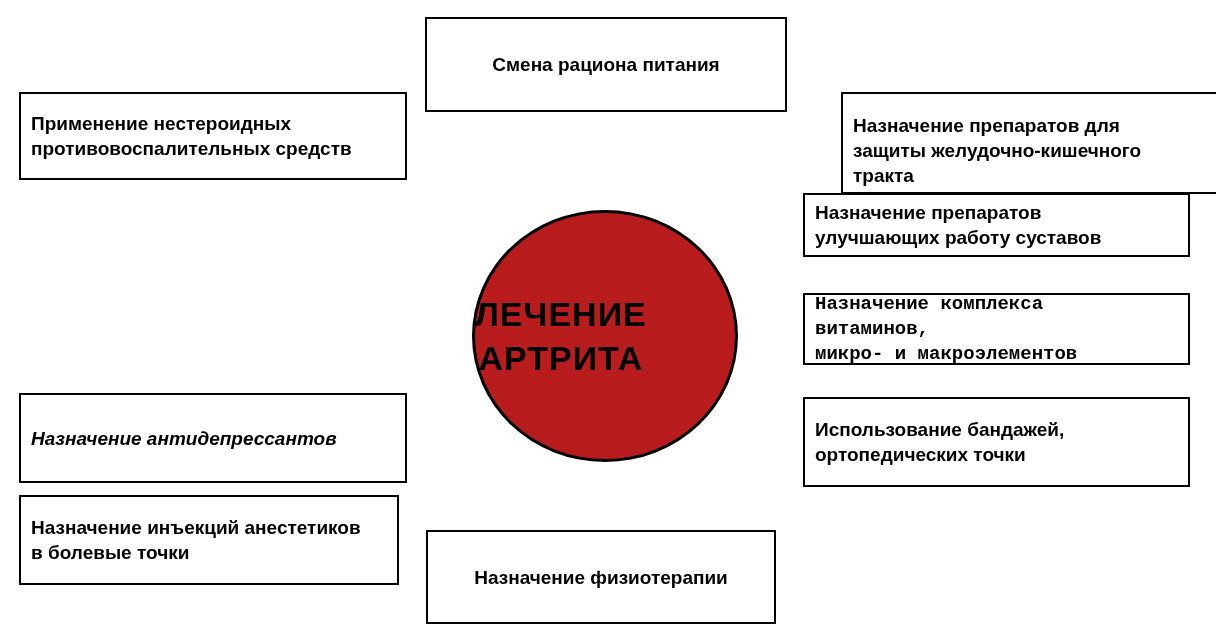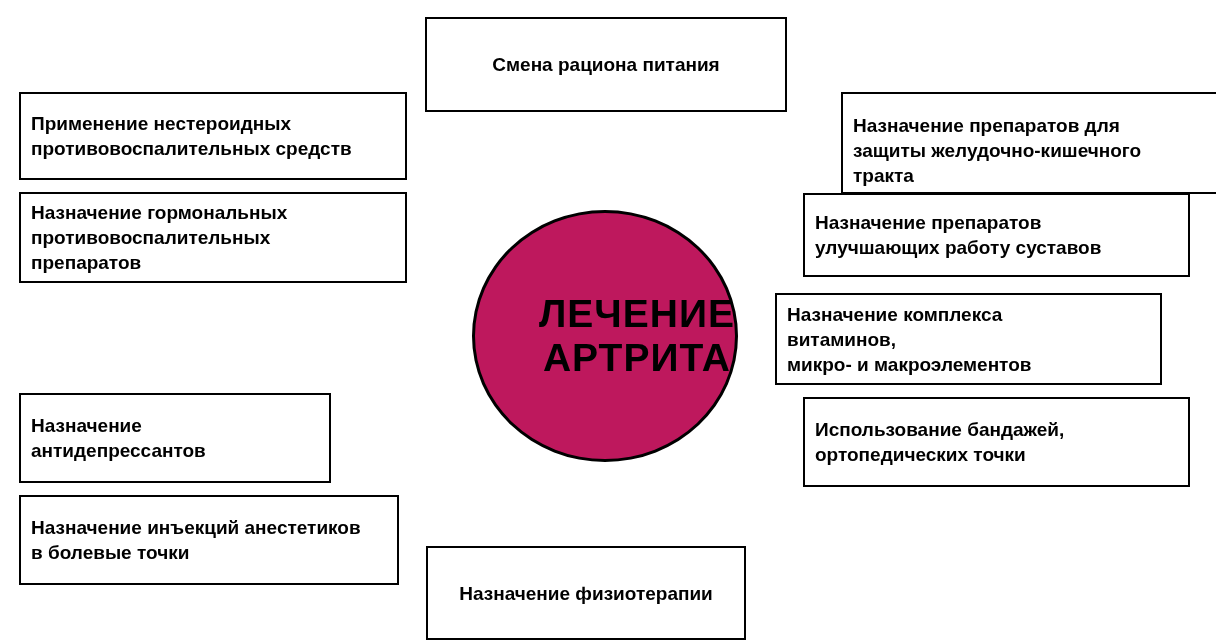--- a/index.html
+++ b/index.html
@@ -43,65 +43,60 @@
     padding: 4px 8px;
   }
   .circle {
     position: absolute;
     left: 472px;
     top: 210px;
     width: 266px;
     height: 252px;
     border: 3px solid #000000;
     border-radius: 50%;
-    background: #be185d;
+    background: #b91c1c;
     box-sizing: border-box;
     display: flex;
     align-items: center;
-    justify-content: flex-end;
+    justify-content: flex-start;
     text-align: center;
     font-weight: bold;
-    font-size: 39px;
+    font-size: 34px;
     line-height: 44px;
     letter-spacing: 1px;
     white-space: pre-line;
   }
   
   .l1 { left: 19px;  top: 92px;  width: 388px; height: 88px; }
   .l2 { left: 19px;  top: 192px; width: 388px; height: 91px; }
   .l3 { left: 19px;  top: 293px; width: 388px; height: 89px; }
-  .l4 { left: 19px;  top: 393px; width: 312px; height: 90px; }
+  .l4 { left: 19px;  top: 393px; width: 388px; height: 90px; font-style: italic; }
   .l5 { left: 19px;  top: 495px; width: 380px; height: 90px; }
   
   .r1 { left: 841px; top: 92px;  width: 387px; height: 102px; align-items: flex-end; }
-  .r2 { left: 803px; top: 193px; width: 387px; height: 84px; }
-  .r3 { left: 775px; top: 293px; width: 387px; height: 92px; }
+  .r2 { left: 803px; top: 193px; width: 387px; height: 64px; }
+  .r3 { left: 803px; top: 293px; width: 387px; height: 72px; font-family: Liberation Mono, monospace; }
   .r4 { left: 803px; top: 397px; width: 387px; height: 90px; }
   .r5 { left: 803px; top: 500px; width: 387px; height: 88px; }
   
   .ct { left: 425px; top: 17px;  width: 362px; height: 95px; }
-  .cb { left: 426px; top: 546px; width: 320px; height: 94px; }
+  .cb { left: 426px; top: 530px; width: 350px; height: 94px; }
 </style>
 </head>
 <body>
 
 <div class="canvas">
 
   <div class="box side l1">
     <span>Применение нестероидных
 противовоспалительных средств</span>
   </div>
 
   <div class="box center-col ct">
     <span>Смена рациона питания</span>
-  </div>
-  <div class="box side l2">
-    <span>Назначение гормональных
-противовоспалительных
-препаратов</span>
   </div>
   <div class="box side l4">
     <span>Назначение антидепрессантов</span>
   </div>
   <div class="box side l5">
     <span>Назначение инъекций анестетиков
 в болевые точки</span>
   </div>
 
   <div class="circle">

